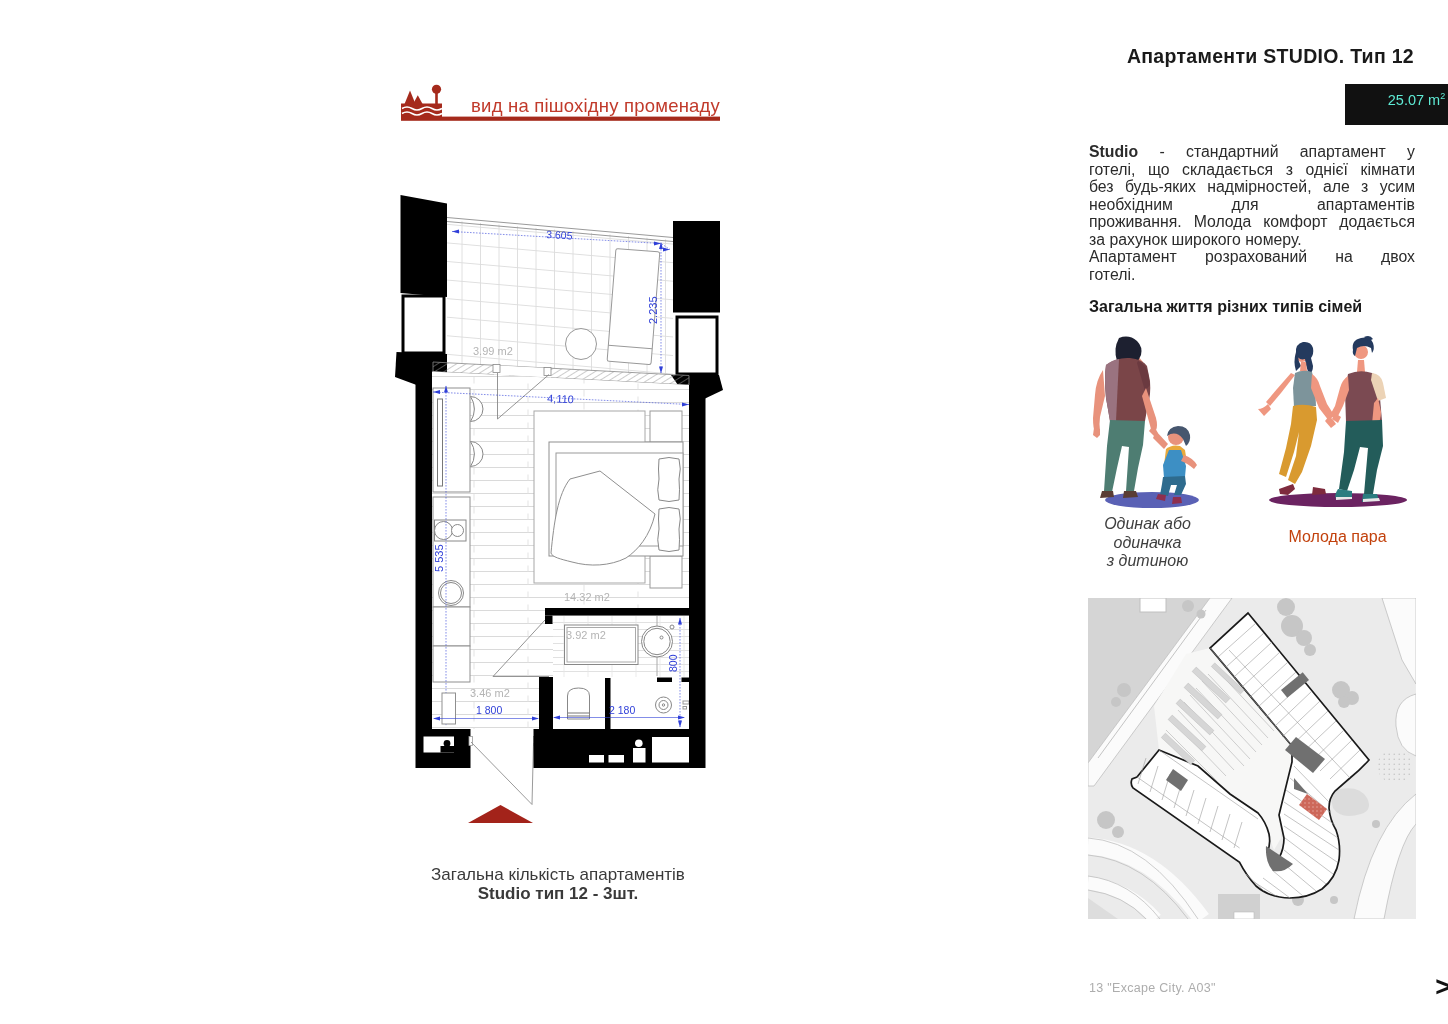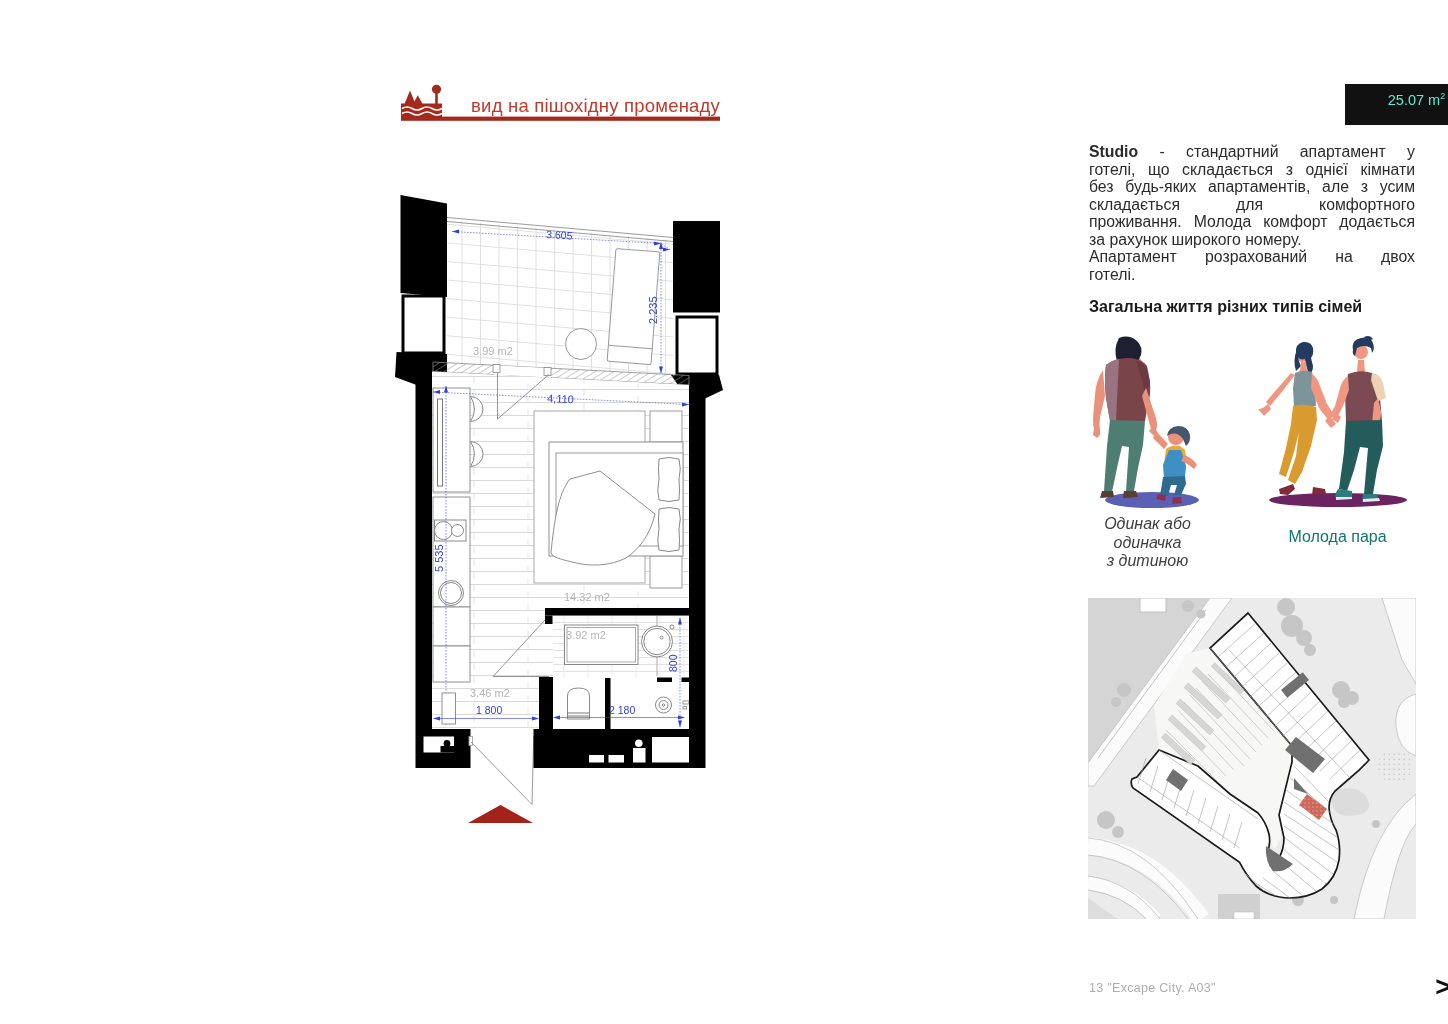--- a/index.html
+++ b/index.html
@@ -6,21 +6,21 @@
   .page{position:relative;width:1448px;height:1024px;background:#fff;overflow:hidden;
         font-family:"Liberation Sans",sans-serif;}
   .abs{position:absolute;}
   .title{right:34px;top:45px;font-size:19.5px;font-weight:bold;color:#1a1a1a;letter-spacing:.3px;}
   .badge{left:1345px;top:84px;width:69px;height:41px;background:#111;color:#5eead4;
          font-size:14.5px;text-align:center;line-height:25px;padding-left:37px;}
   .para{left:1089px;top:143px;width:326px;font-size:15.8px;line-height:17.5px;color:#2b2b2b;}
   .jl{text-align:justify;text-align-last:justify;}
   .heading{left:1089px;top:298px;font-size:16px;font-weight:bold;color:#1a1a1a;}
   .cap1{left:1085px;top:515px;width:125px;text-align:center;font-size:16px;line-height:18.5px;color:#3f3f3f;font-style:italic;}
-  .cap2{left:1255px;top:528px;width:165px;text-align:center;font-size:16px;color:#0f766e;}
+  .cap2{left:1255px;top:528px;width:165px;text-align:center;font-size:16px;color:#c2410c;}
   .plancap{left:398px;top:866px;width:320px;text-align:center;font-size:17px;line-height:18.5px;color:#3a3a3a;}
   .footer{left:1089px;top:981px;font-size:12.5px;color:#adadad;letter-spacing:.3px;}
   .arrow{right:-3px;top:972px;font-size:27px;font-weight:bold;color:#111;}
 </style>
 </head>
 <body>
 <div class="page">
 
 <svg class="abs" style="left:380px;top:75px" width="360" height="760" viewBox="380 75 360 760" fill="none">
   <defs>
@@ -270,29 +270,31 @@
     <rect x="589" y="755" width="15" height="7.5" fill="#fff"></rect>
     <rect x="608.5" y="755" width="15.5" height="7.5" fill="#fff"></rect>
     <rect x="633" y="748" width="12.5" height="14.5" fill="#fff"></rect>
     <circle cx="638.8" cy="743.3" r="3.8" fill="#fff"></circle>
     <rect x="652" y="737" width="37" height="25.5" fill="#fff"></rect>
   </g>
 
   <polygon points="468,823 500.5,805 533,823" fill="#a3231a"></polygon>
 </svg>
 
-
+<div class="abs plancap">Загальна кількість апартаментів<br><b>Studio тип 12 - 3шт.</b></div>
+
+<div class="abs title">Апартаменти STUDIO. Тип 12</div>
 
 <div class="abs badge">25.07 m<sup style="font-size:9px">2</sup></div>
 
 <div class="abs para">
   <div class="jl"><b>Studio</b> - стандартний апартамент у</div>
   <div class="jl">готелі, що складається з однієї кімнати</div>
-  <div class="jl">без будь-яких апартаментів, але з усим</div>
-  <div class="jl">складається для комфортного</div>
+  <div class="jl">без будь-яких надмірностей, але з усим</div>
+  <div class="jl">необхідним для апартаментів</div>
   <div class="jl">проживання. Молода комфорт додається</div>
   <div>за рахунок широкого номеру.</div>
   <div class="jl">Апартамент розрахований на двох</div>
   <div>готелі.</div>
 </div>
 
 <div class="abs heading">Загальна життя різних типів сімей</div>
 
 <svg class="abs" style="left:1085px;top:330px" width="335" height="185" viewBox="1085 330 335 185" fill="none">
 

